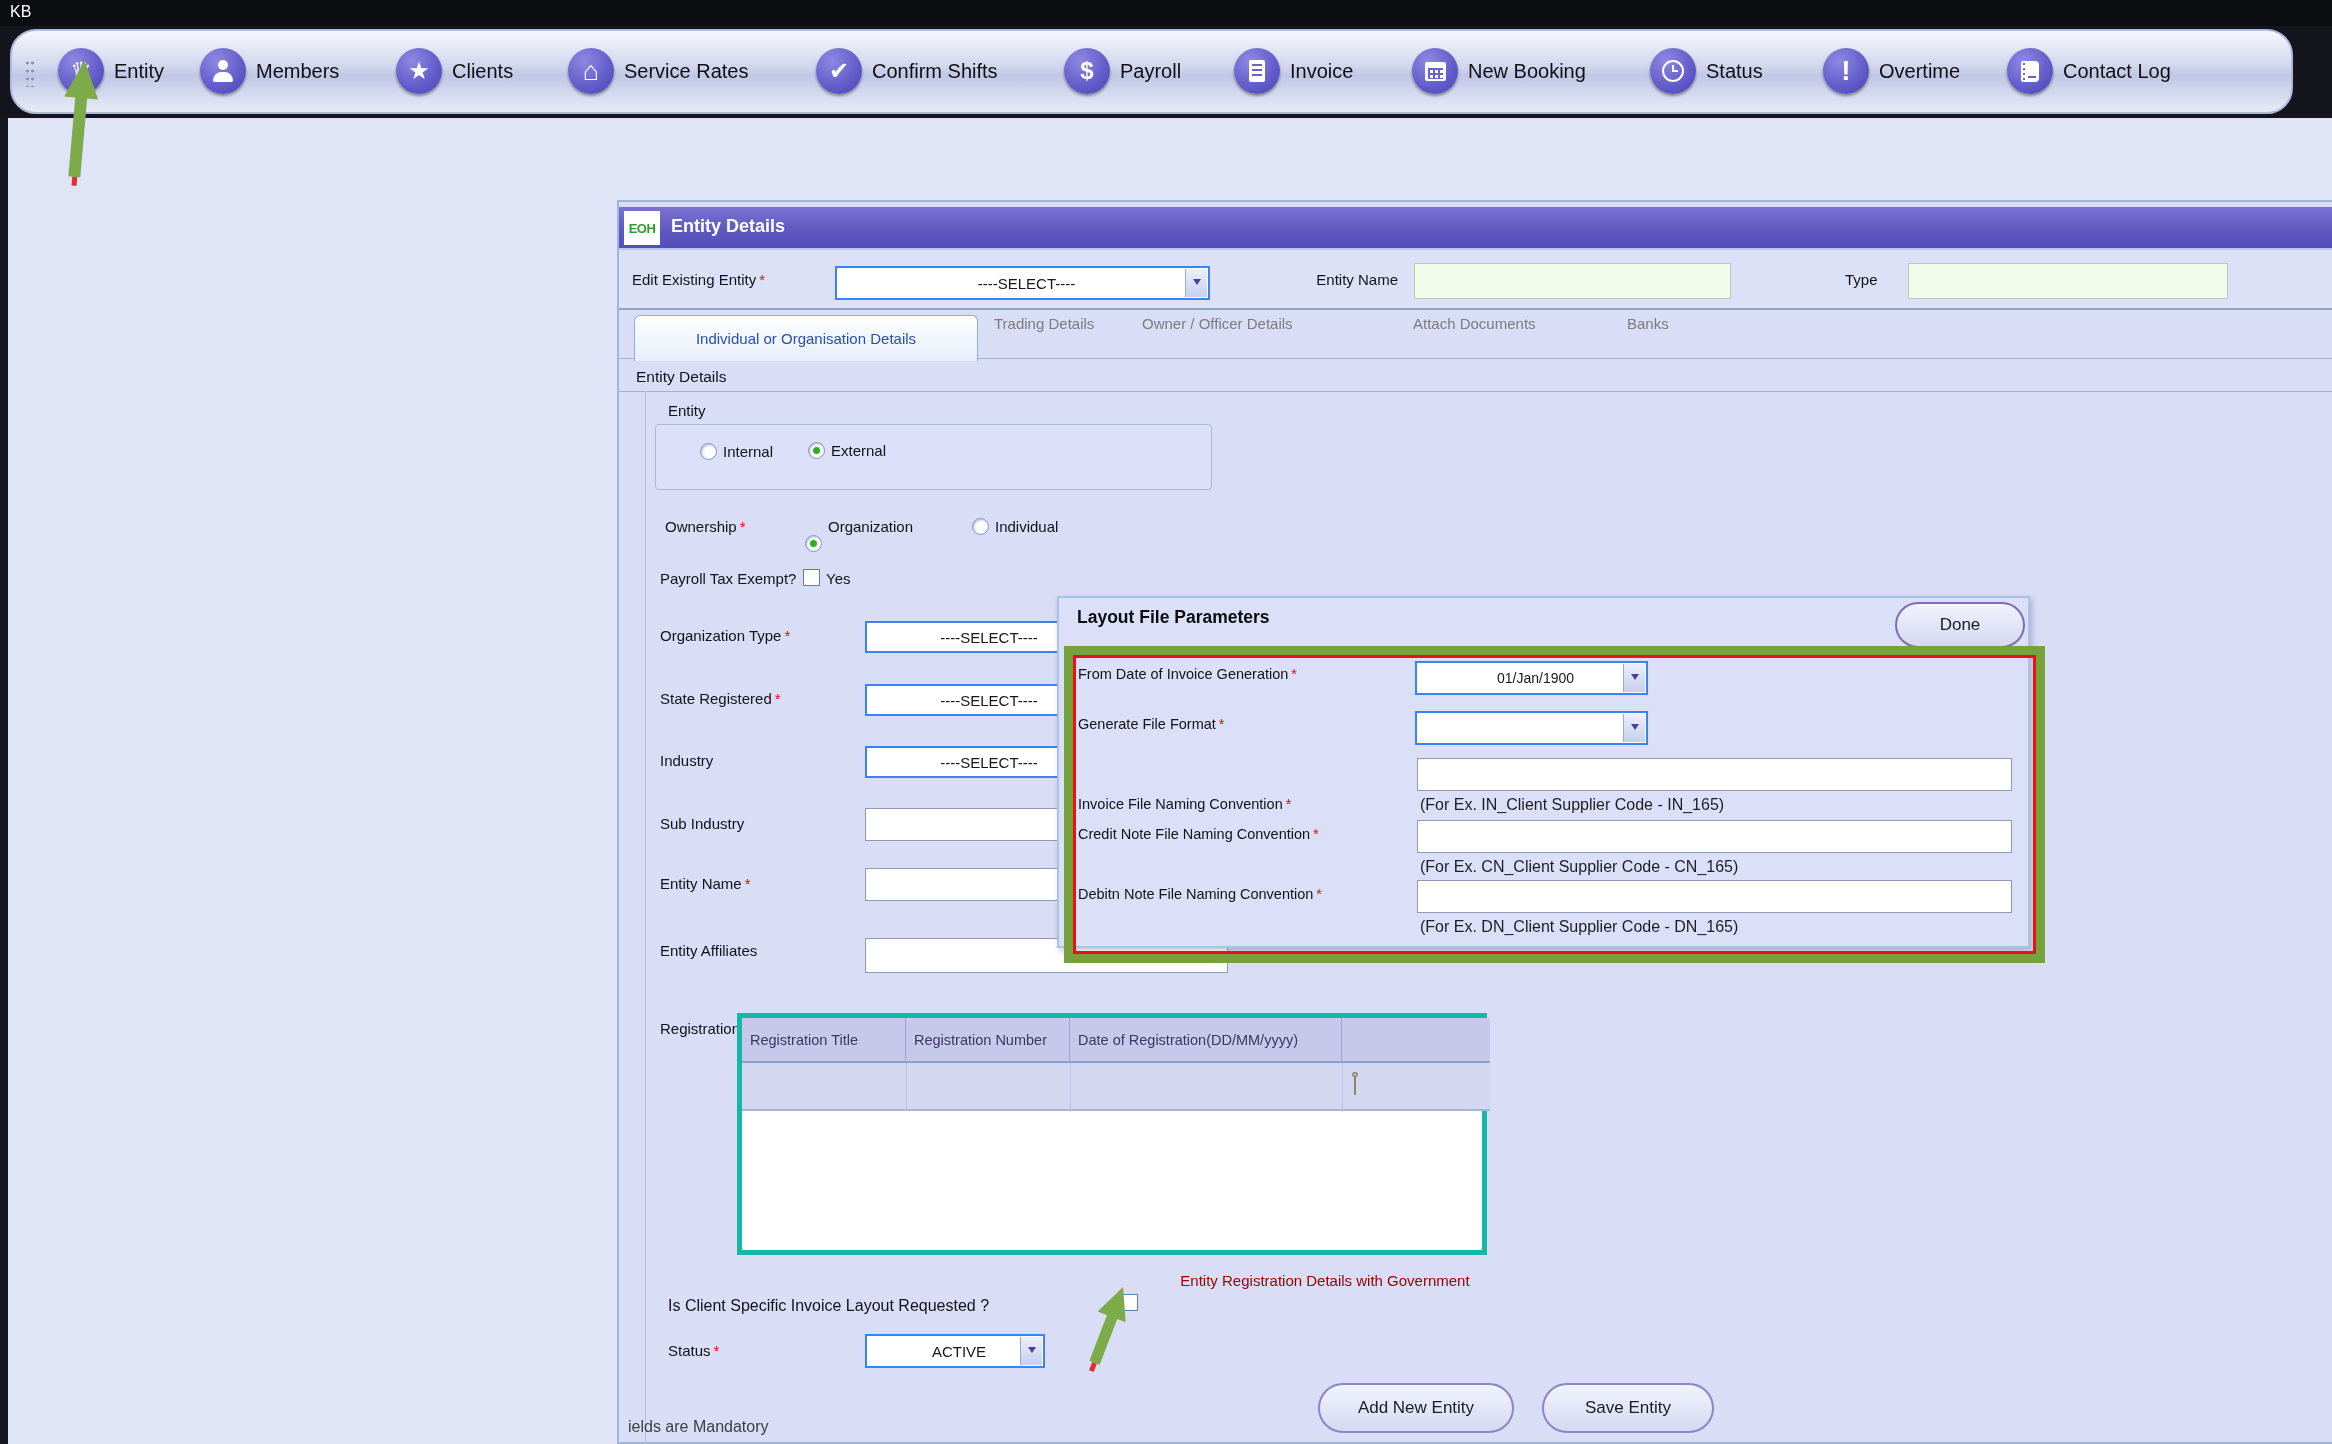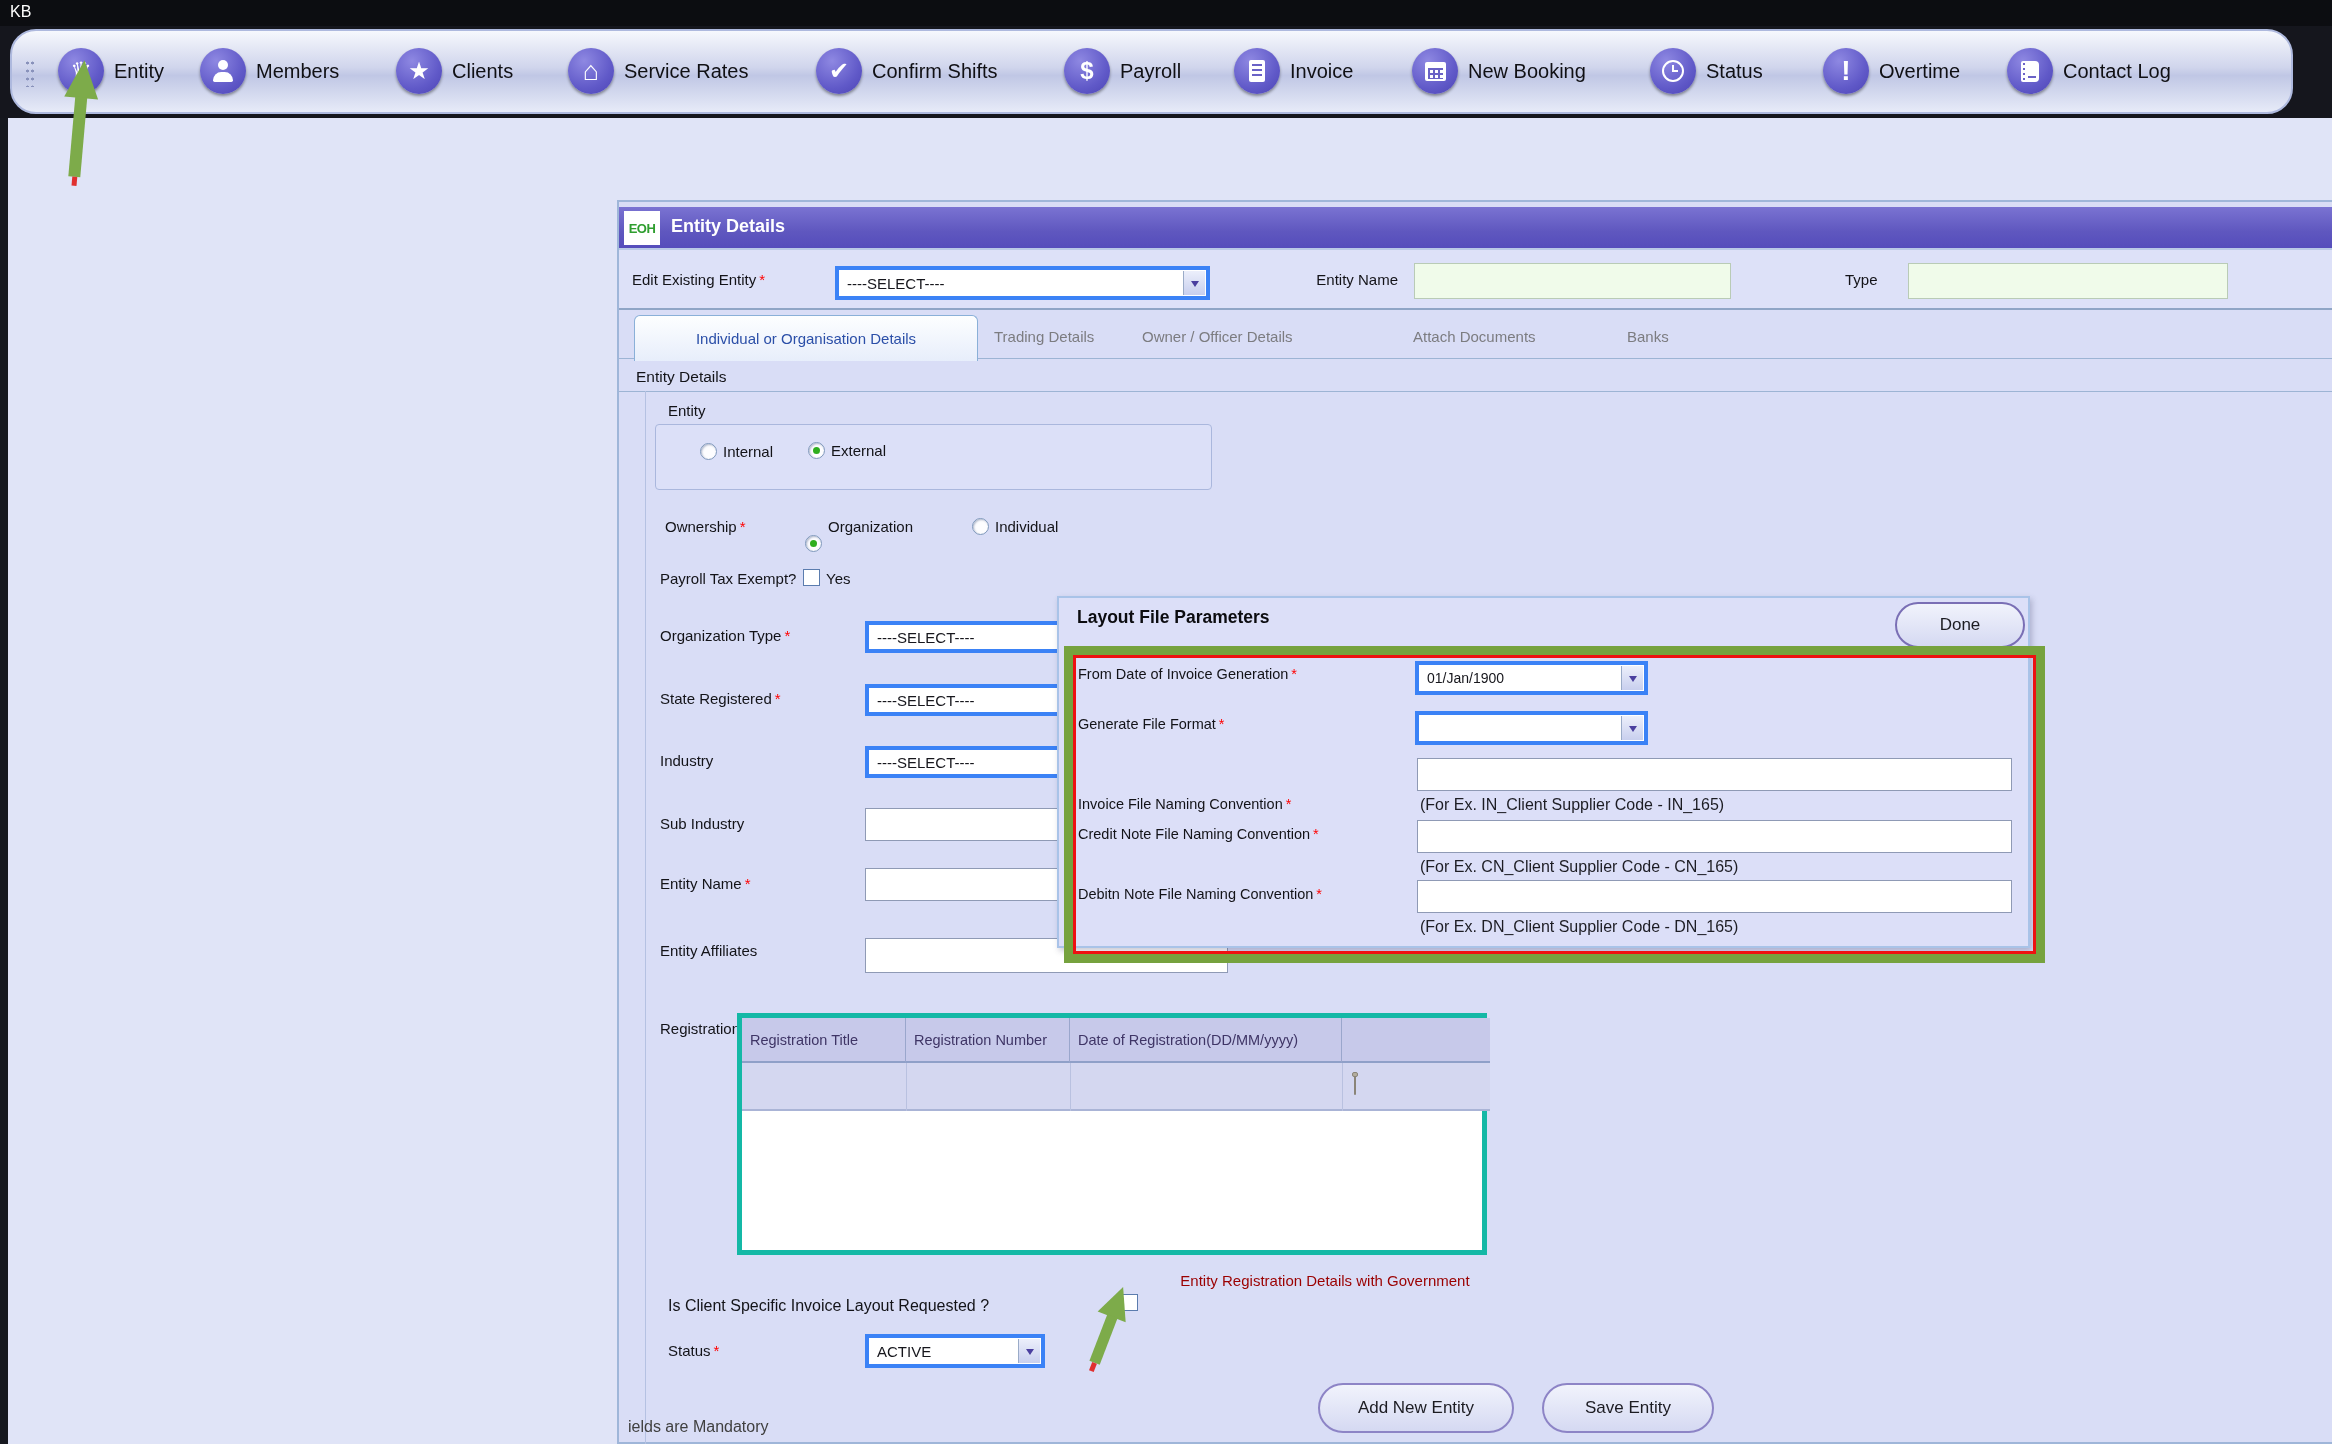--- a/index.html
+++ b/index.html
@@ -38,22 +38,22 @@
   .g-clock::before{content:"";position:absolute;left:8px;top:3px;width:2px;height:7px;background:#fff;}
   .g-clock::after{content:"";position:absolute;left:8px;top:8px;width:6px;height:2px;background:#fff;}
   .g-book{position:relative;width:18px;height:21px;background:#fff;border-radius:2px 4px 4px 2px;}
   .g-book::before{content:"";position:absolute;left:2px;top:2px;bottom:2px;width:2px;
         background:repeating-linear-gradient(#6a62c6 0 2px,transparent 2px 5px);}
   .g-book::after{content:"";position:absolute;left:7px;right:3px;bottom:4px;height:2px;background:#6a62c6;}
 
   
   .lbl{font-size:15px;color:#131318;white-space:nowrap;}
   .star{color:#f00;margin-left:3px;}
-  .combo{background:#fff;border:4px solid #3b82f6;box-sizing:border-box;display:flex;align-items:center;
-         padding-left:8px;font-size:15px;color:#16161c;cursor:pointer;}
+  .combo{background:#fff;border:2px solid #3b82f6;box-sizing:border-box;display:flex;align-items:center;
+         padding-left:8px;font-size:15px;color:#16161c;cursor:pointer;justify-content:center;}
   .combo .arrow{position:absolute;right:1px;top:1px;bottom:1px;width:21px;border-left:1px solid #9aabc8;
          background:linear-gradient(#eceffb,#c8cfee);display:flex;align-items:flex-start;justify-content:center;}
   .combo .arrow::after{content:"";margin-top:10px;border:4px solid transparent;border-top:6px solid #4a3f9f;}
   .tin{background:#fff;border:1px solid #8f9ab5;box-sizing:border-box;}
   .green-in{background:#f0fbea;border:1px solid #b9cbb6;box-sizing:border-box;}
   .radio{width:17px;height:17px;border-radius:50%;background:#fdfdff;border:1px solid #7e97bb;box-sizing:border-box;
          box-shadow:inset 1px 1px 2px rgba(40,60,110,.35);}
   .radio.sel{position:relative;}
   .radio.sel::after{content:"";position:absolute;left:4px;top:4px;right:4px;bottom:4px;border-radius:50%;background:#2fae1f;}
   .checkbox{width:17px;height:17px;background:#fff;border:1px solid #5b7cae;box-sizing:border-box;}
@@ -73,21 +73,21 @@
         background:linear-gradient(#7a73d2,#5f57bf 60%,#554dbb);border-bottom:2px solid #b9c9e6;z-index:2;}
   #dlg-logo{left:624px;top:211px;width:36px;height:34px;background:#fff;display:flex;align-items:center;justify-content:center;
         font-weight:bold;font-size:13px;color:#2f9e2f;z-index:3;letter-spacing:-.5px;}
   #dlg-title-text{left:671px;top:216px;color:#fff;font-weight:bold;font-size:18px;z-index:3;}
   #hdr-row{left:619px;top:248px;width:1713px;height:62px;border-bottom:2px solid #8fa5c6;box-sizing:border-box;
         background:#dde1f8;}
   #tabs-line{left:619px;top:358px;width:1713px;height:1px;background:#9db4d4;}
   #tab-active{left:634px;top:315px;width:342px;height:45px;border:1px solid #8ab0d8;border-bottom:none;
         border-radius:6px 6px 0 0;background:linear-gradient(#fdfeff,#e7eefb);z-index:2;
         display:flex;align-items:center;justify-content:center;font-size:15px;color:#2b4fa8;cursor:pointer;}
-  .tab-inactive{top:315px;height:43px;display:flex;align-items:center;font-size:15px;color:#7c7c80;cursor:pointer;}
+  .tab-inactive{top:315px;height:43px;display:flex;font-size:15px;color:#7c7c80;cursor:pointer;}
   #sect-line{left:619px;top:391px;width:1713px;height:1px;background:#9db4d4;}
   #sect-vline{left:645px;top:391px;width:1px;height:1053px;background:#b5c1e2;}
   #entity-box{left:655px;top:424px;width:557px;height:66px;border:1px solid #aab7dd;border-radius:4px;
         box-sizing:border-box;background:#dce0f8;}
 
   
   #reg-table{left:737px;top:1013px;width:750px;height:242px;border:5px solid #14b8a6;box-sizing:border-box;background:#fff;}
   .th{position:absolute;top:0;height:45px;background:#c7c9ea;border-right:1px solid #9aa6cc;border-bottom:2px solid #8fa0c8;
       box-sizing:border-box;display:flex;align-items:center;padding-left:8px;font-size:14.5px;color:#3f3566;}
   #reg-row1{position:absolute;left:0;top:45px;width:748px;height:48px;background:#d4d7f0;border-bottom:2px solid #aab4d6;

